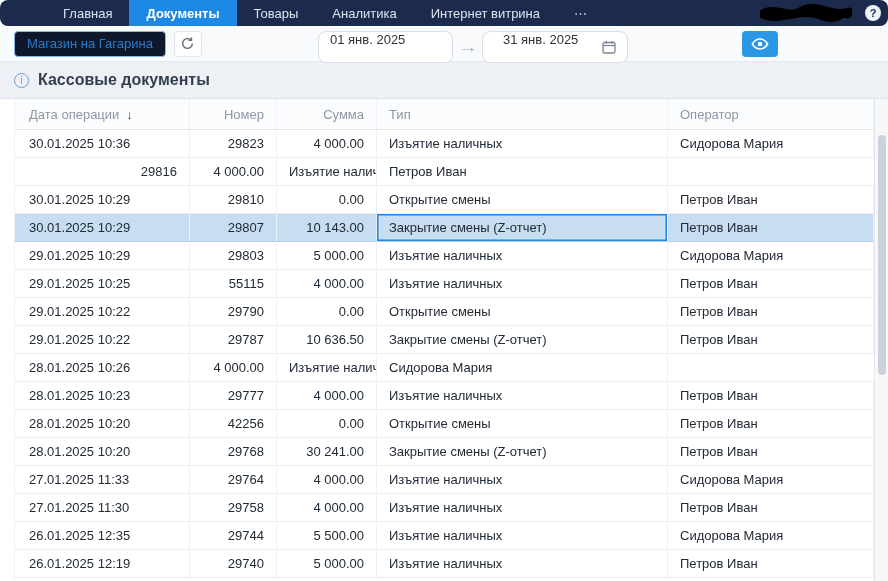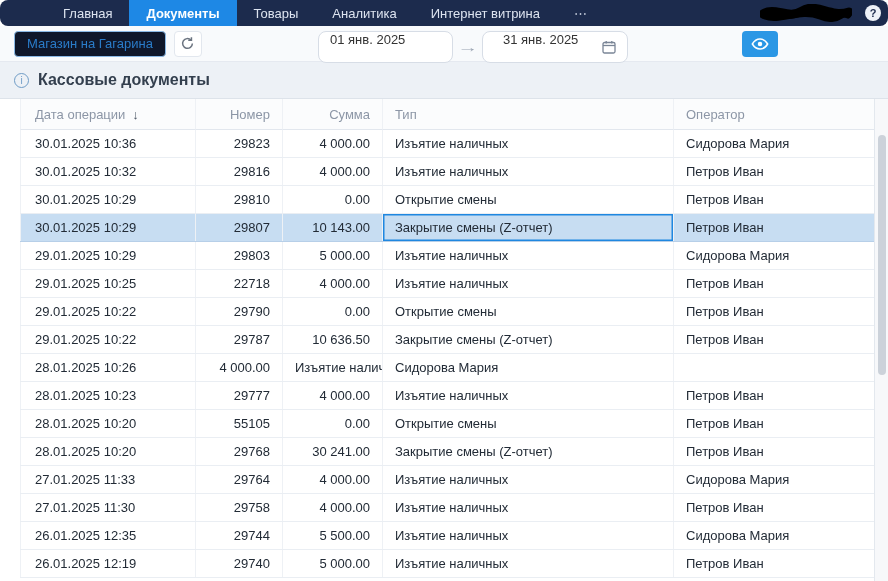--- a/index.html
+++ b/index.html
@@ -26,21 +26,21 @@
   .range-arrow { color: #9aa4b2; display: inline-block; transform: scaleX(1.6); }
   .cal { display: flex; align-items: center; }
   .eye-btn { position: absolute; left: 742px; top: 5px; width: 36px; height: 26px; background: #2b97e5; border: none; border-radius: 4px; display: flex; align-items: center; justify-content: center; cursor: pointer; }
 
   
   .section-header { height: 37px; background: #edf1f6; border-bottom: 1px solid #dde3ea; display: flex; align-items: center; padding: 0 14px; gap: 9px; }
   .info-circle { width: 15px; height: 15px; border-radius: 50%; border: 1px solid #6f9cc6; color: #6f9cc6; font-size: 10px; display: flex; align-items: center; justify-content: center; cursor: pointer; }
   .section-title { font-weight: bold; color: #333f4e; font-size: 16px; }
 
   
-  .table-wrap { width: 860px; margin-left: 20px; text-align: center; }
+  .table-wrap { width: 860px; margin-left: 14px; text-align: center; }
   .thead, .trow { display: grid; grid-template-columns: 176px 87px 100px 291px 206px; }
   .thead { height: 31px; color: #8c96a6; background: #fbfcfd; }
   .thead .cell { border-bottom: 1px solid #e2e7ee; }
   .cell { display: flex; align-items: center; height: 100%; border-right: 1px solid #eef1f5; padding: 0 12px; overflow: hidden; white-space: nowrap; }
   .cell:first-child { border-left: 1px solid #eef1f5; padding-left: 14px; }
   .c-num { justify-content: flex-end; }
   .sort { color: #4a5563; margin-left: 7px; }
   .trow { height: 28px; border-bottom: 1px solid #eaeef3; cursor: pointer; }
   .trow.selected { background: #c7ddf2; border-bottom-color: #b7cfe8; }
   .cell.focused { box-shadow: inset 0 0 0 1.5px #1f87e0; }
@@ -137,21 +137,20 @@
   </div>
   <div class="tbody">
       <div class="trow">
         <div class="cell c-date">30.01.2025 10:36</div>
         <div class="cell c-num">29823</div>
         <div class="cell c-num">4 000.00</div>
         <div class="cell c-type">Изъятие наличных</div>
         <div class="cell c-op">Сидорова Мария</div>
       </div>
       <div class="trow">
-        <div class="cell c-date">30.01.2025 10:32</div>
         <div class="cell c-num">29816</div>
         <div class="cell c-num">4 000.00</div>
         <div class="cell c-type">Изъятие наличных</div>
         <div class="cell c-op">Петров Иван</div>
       </div>
       <div class="trow">
         <div class="cell c-date">30.01.2025 10:29</div>
         <div class="cell c-num">29810</div>
         <div class="cell c-num">0.00</div>
         <div class="cell c-type">Открытие смены</div>
@@ -166,21 +165,21 @@
       </div>
       <div class="trow">
         <div class="cell c-date">29.01.2025 10:29</div>
         <div class="cell c-num">29803</div>
         <div class="cell c-num">5 000.00</div>
         <div class="cell c-type">Изъятие наличных</div>
         <div class="cell c-op">Сидорова Мария</div>
       </div>
       <div class="trow">
         <div class="cell c-date">29.01.2025 10:25</div>
-        <div class="cell c-num">22718</div>
+        <div class="cell c-num">55115</div>
         <div class="cell c-num">4 000.00</div>
         <div class="cell c-type">Изъятие наличных</div>
         <div class="cell c-op">Петров Иван</div>
       </div>
       <div class="trow">
         <div class="cell c-date">29.01.2025 10:22</div>
         <div class="cell c-num">29790</div>
         <div class="cell c-num">0.00</div>
         <div class="cell c-type">Открытие смены</div>
         <div class="cell c-op">Петров Иван</div>
@@ -200,21 +199,21 @@
       </div>
       <div class="trow">
         <div class="cell c-date">28.01.2025 10:23</div>
         <div class="cell c-num">29777</div>
         <div class="cell c-num">4 000.00</div>
         <div class="cell c-type">Изъятие наличных</div>
         <div class="cell c-op">Петров Иван</div>
       </div>
       <div class="trow">
         <div class="cell c-date">28.01.2025 10:20</div>
-        <div class="cell c-num">55105</div>
+        <div class="cell c-num">42256</div>
         <div class="cell c-num">0.00</div>
         <div class="cell c-type">Открытие смены</div>
         <div class="cell c-op">Петров Иван</div>
       </div>
       <div class="trow">
         <div class="cell c-date">28.01.2025 10:20</div>
         <div class="cell c-num">29768</div>
         <div class="cell c-num">30 241.00</div>
         <div class="cell c-type">Закрытие смены (Z-отчет)</div>
         <div class="cell c-op">Петров Иван</div>

